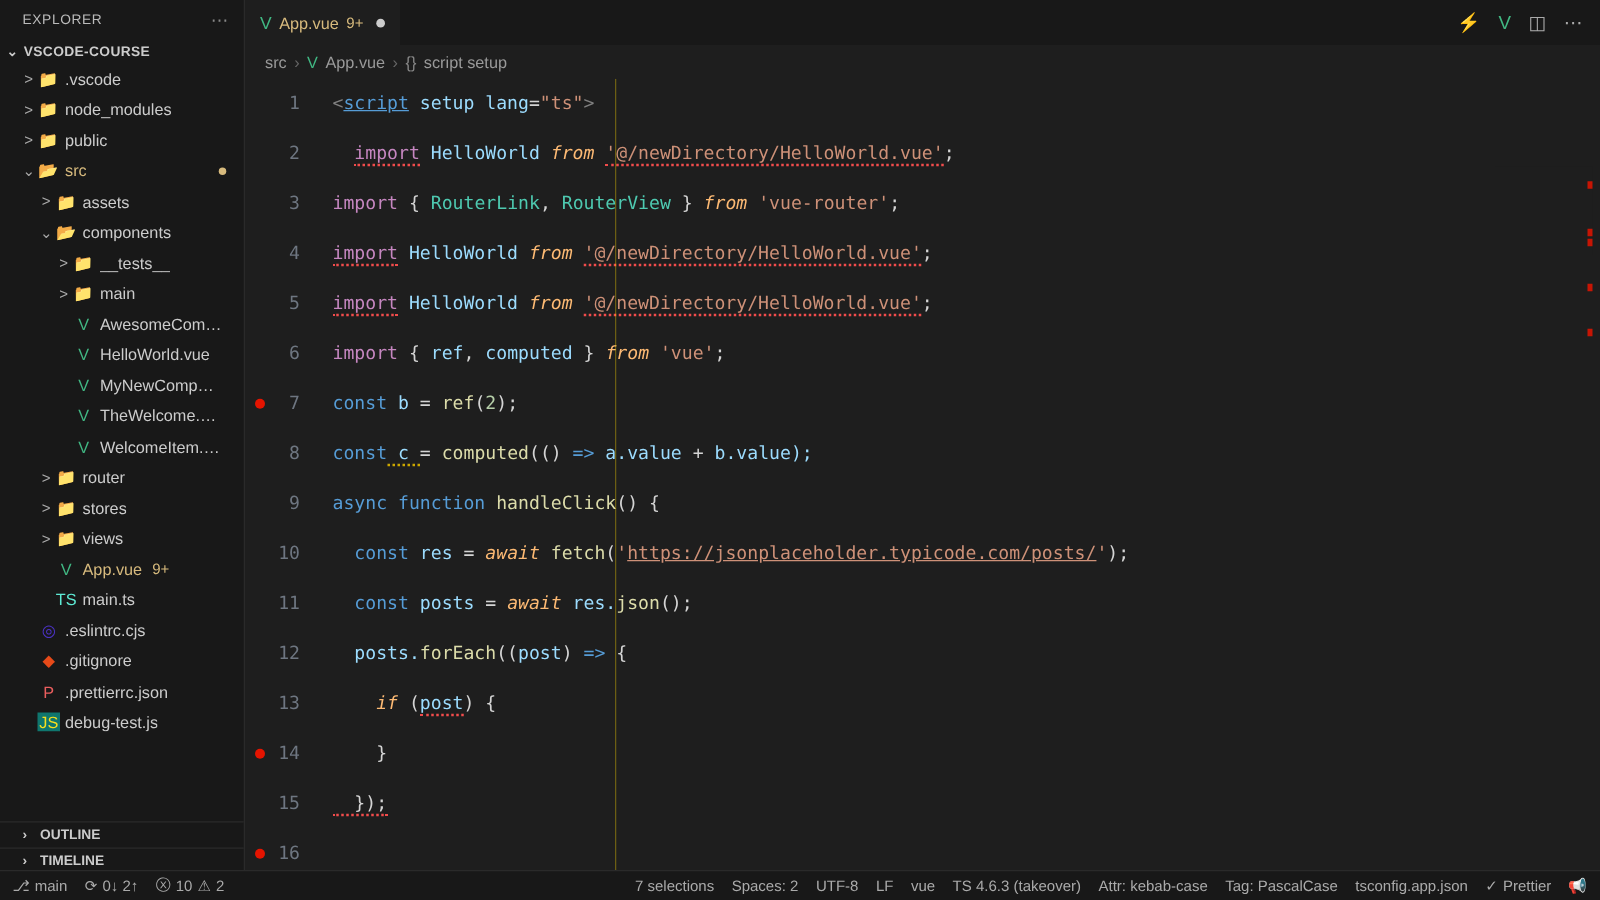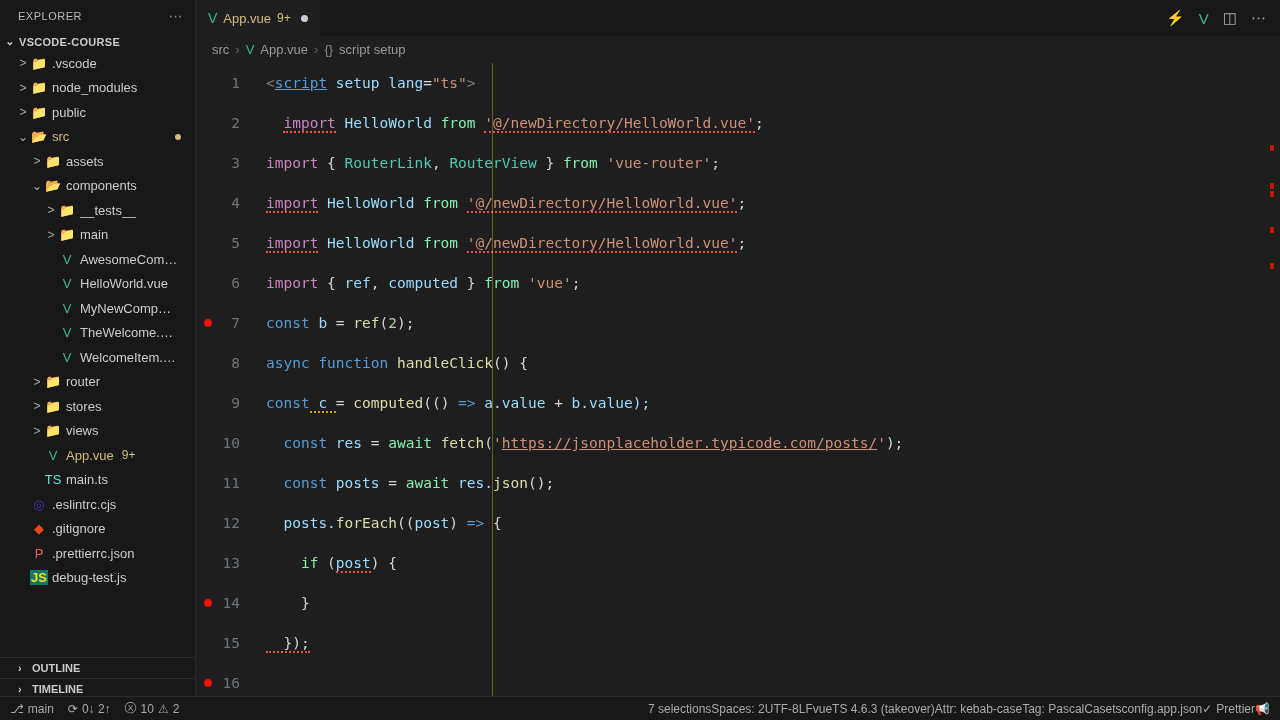--- a/index.html
+++ b/index.html
@@ -139,21 +139,21 @@
   line-height: 40px;
   position: relative;
   min-width: 0;
 }
 .code-line { height: 40px; white-space: pre; }
 .tok-tag { color: #808080; }
 .tok-el { color: #569cd6; text-decoration: underline; }
 .tok-attr { color: #9cdcfe; }
 .tok-str { color: #ce9178; }
 .tok-kw { color: #c586c0; }
-.tok-kw-it { color: #86efac; }
+.tok-kw-it { color: #fdba74; font-style: italic; }
 .tok-var { color: #9cdcfe; }
 .tok-type { color: #4ec9b0; }
 .tok-fn { color: #dcdcaa; }
 .tok-pun { color: #d4d4d4; }
 .tok-const { color: #569cd6; }
 .tok-num { color: #b5cea8; }
 .tok-url { color: #ce9178; text-decoration: underline; }
 .errsq { border-bottom: 2px dotted #f14c4c; }
 .wrnsq { border-bottom: 2px dotted #cca700; }
 .ruler { position: absolute; top: 0; bottom: 0; border-left: 1px solid rgba(255,215,0,0.35); }
@@ -177,30 +177,30 @@
   background: #181818;
   display: flex;
   align-items: center;
   font-size: 12px;
   color: #aaa;
   padding: 0 10px;
   gap: 14px;
   border-top: 1px solid #2a2a2a;
 }
 .statusbar .grp { display: flex; align-items: center; gap: 4px; cursor: pointer; }
-.statusbar .right { margin-left: auto; display: flex; }
+.statusbar .right { margin-left: auto; display: flex; gap: 14px; }
 .sb-ico { font-size: 12px; }
 .fi-folder { color: #4a9ee8; }
 .fi-folder2 { color: #42a5f5; }
 .fi-folder-g { color: #43a047; }
 .fi-folder-r { color: #e53935; }
 .fi-folder-y { color: #c0a94e; }
 .fi-vue { color: #41b883; }
 .fi-ts { color: #5eead4; }
-.fi-js { color: #f7df1e; background: #0f766e; padding: 0 1px; font-size: 9px; font-weight: bold; }
+.fi-js { color: #f7df1e; background: #0f766e; padding: 0 1px; font-size: 9px; font-weight: normal; }
 .fi-git { color: #e64a19; }
 .fi-prettier { color: #ea5e5e; }
 .fi-eslint { color: #4b32c3; }
 .vite-ico { color: #bd34fe; }
 .vue-ico { color: #41b883; }
 </style>
 </head>
 <body>
 
 <div class="app">
@@ -390,22 +390,22 @@
         </div>
       <div class="code">
         <div class="ruler ruler1"></div>
         <div class="code-line"><span class="tok-tag">&lt;</span><span class="tok-el">script</span><span class="tok-attr"> setup lang</span><span class="tok-pun">=</span><span class="tok-str">"ts"</span><span class="tok-tag">&gt;</span></div>
         <div class="code-line"><span>  </span><span class="tok-kw errsq">import</span><span class="tok-var"> HelloWorld </span><span class="tok-kw-it">from</span><span> </span><span class="tok-str errsq">'@/newDirectory/HelloWorld.vue'</span><span class="tok-pun">;</span></div>
         <div class="code-line"><span class="tok-kw">import</span><span class="tok-pun"> { </span><span class="tok-type">RouterLink</span><span class="tok-pun">, </span><span class="tok-type">RouterView</span><span class="tok-pun"> } </span><span class="tok-kw-it">from</span><span> </span><span class="tok-str">'vue-router'</span><span class="tok-pun">;</span></div>
         <div class="code-line"><span class="tok-kw errsq">import</span><span class="tok-var"> HelloWorld </span><span class="tok-kw-it">from</span><span> </span><span class="tok-str errsq">'@/newDirectory/HelloWorld.vue'</span><span class="tok-pun">;</span></div>
         <div class="code-line"><span class="tok-kw errsq">import</span><span class="tok-var"> HelloWorld </span><span class="tok-kw-it">from</span><span> </span><span class="tok-str errsq">'@/newDirectory/HelloWorld.vue'</span><span class="tok-pun">;</span></div>
         <div class="code-line"><span class="tok-kw">import</span><span class="tok-pun"> { </span><span class="tok-var">ref</span><span class="tok-pun">, </span><span class="tok-var">computed</span><span class="tok-pun"> } </span><span class="tok-kw-it">from</span><span> </span><span class="tok-str">'vue'</span><span class="tok-pun">;</span></div>
         <div class="code-line"><span class="tok-const">const</span><span class="tok-var"> b </span><span class="tok-pun">=</span><span> </span><span class="tok-fn">ref</span><span class="tok-pun">(</span><span class="tok-num">2</span><span class="tok-pun">);</span></div>
+        <div class="code-line"><span class="tok-const">const</span><span class="tok-var wrnsq"> c </span><span class="tok-pun">=</span><span> </span><span class="tok-fn">computed</span><span class="tok-pun">(() </span><span class="tok-const">=&gt;</span><span class="tok-var"> a.value </span><span class="tok-pun">+</span><span class="tok-var"> b.value);</span></div>
         <div class="code-line"><span class="tok-const">async</span><span> </span><span class="tok-const">function</span><span> </span><span class="tok-fn">handleClick</span><span class="tok-pun">() {</span></div>
-        <div class="code-line"><span class="tok-const">const</span><span class="tok-var wrnsq"> c </span><span class="tok-pun">=</span><span> </span><span class="tok-fn">computed</span><span class="tok-pun">(() </span><span class="tok-const">=&gt;</span><span class="tok-var"> a.value </span><span class="tok-pun">+</span><span class="tok-var"> b.value);</span></div>
         <div class="code-line"><span>  </span><span class="tok-const">const</span><span class="tok-var"> res </span><span class="tok-pun">=</span><span> </span><span class="tok-kw-it">await</span><span> </span><span class="tok-fn">fetch</span><span class="tok-pun">(</span><span class="tok-str">'</span><span class="tok-url">https://jsonplaceholder.typicode.com/posts/</span><span class="tok-str">'</span><span class="tok-pun">);</span></div>
         <div class="code-line"><span>  </span><span class="tok-const">const</span><span class="tok-var"> posts </span><span class="tok-pun">=</span><span> </span><span class="tok-kw-it">await</span><span class="tok-var"> res.</span><span class="tok-fn">json</span><span class="tok-pun">();</span></div>
         <div class="code-line"><span class="tok-var">  posts.</span><span class="tok-fn">forEach</span><span class="tok-pun">((</span><span class="tok-var">post</span><span class="tok-pun">) </span><span class="tok-const">=&gt;</span><span class="tok-pun"> {</span></div>
         <div class="code-line"><span>    </span><span class="tok-kw-it">if</span><span class="tok-pun"> (</span><span class="tok-var errsq">post</span><span class="tok-pun">) {</span></div>
         <div class="code-line"><span class="tok-pun">    }</span></div>
         <div class="code-line"><span class="tok-pun errsq">  });</span></div>
       </div>
       <div class="minimap">
         <div class="err" style="top:12px"></div>
         <div class="err" style="top:50px"></div>

